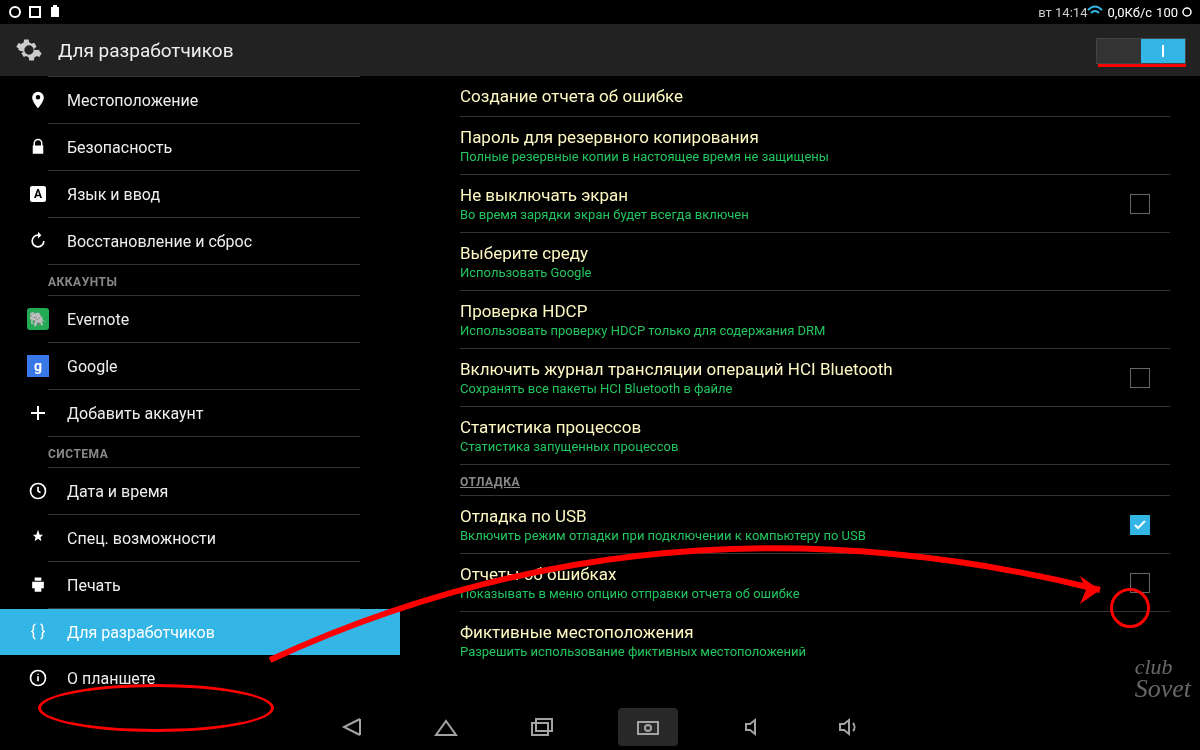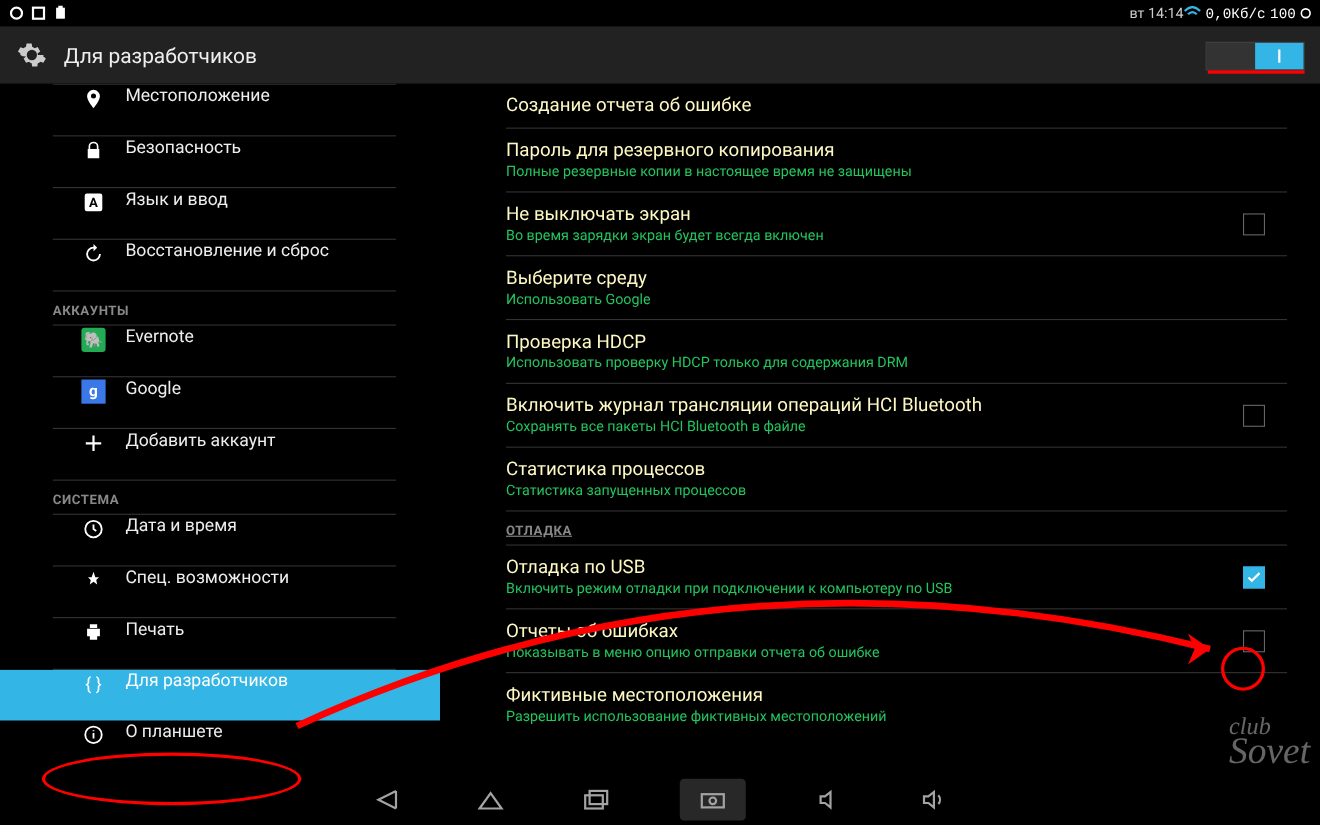--- a/index.html
+++ b/index.html
@@ -1,34 +1,34 @@
 <!DOCTYPE html>
 <html><head>
 <meta charset="utf-8">
 <style>
   html,body{margin:0;padding:0;width:1200px;height:750px;background:#000;font-family:Roboto,Arial,sans-serif;color:#fff;overflow:hidden;}
   .statusbar{height:24px;background:#000;display:flex;align-items:center;padding:0 8px;font-size:13px;}
   .sb-left{display:flex;gap:6px;align-items:center;}
   .sb-center{flex:1;text-align:right;color:#ccc;}
-  .sb-right{display:flex;gap:4px;align-items:center;color:#fff;font-family:Liberation Mono, monospace;}
+  .sb-right{display:flex;gap:4px;align-items:center;color:#fff;}
   .header{height:52px;background:#222;display:flex;align-items:center;padding:0 14px;position:relative;}
   .header-icon{width:30px;height:30px;margin-right:14px;display:flex;align-items:center;justify-content:center;}
   .header-title{font-size:19px;color:#eee;}
   .toggle{position:absolute;right:14px;top:14px;width:88px;height:24px;display:flex;border:1px solid #444;}
   .toggle .off{flex:1;background:#333;}
   .toggle .on{flex:1;background:#33b5e5;display:flex;align-items:center;justify-content:center;}
   .toggle .on .bar{width:2px;height:12px;background:#fff;}
   .toggle-underline{position:absolute;right:14px;top:40px;width:88px;height:3px;background:#ff0000;}
   .content{display:flex;height:628px;}
   .sidebar{width:400px;overflow:hidden;}
   .main{flex:1;overflow:hidden;padding-left:60px;}
   .section-header{font-size:12px;color:#888;font-weight:bold;padding:10px 0 6px 48px;letter-spacing:0.5px;}
   .divider{height:1px;background:#333;margin-left:48px;margin-right:10px;}
   .sidebar .divider{margin-right:40px;}
-  .side-item{display:flex;align-items:flex-start;height:46px;padding-left:72px;font-size:16px;color:#eee;cursor:pointer;}
+  .side-item{display:flex;align-items:center;height:46px;padding-left:25px;font-size:16px;color:#eee;cursor:pointer;}
   .side-item .icon{width:26px;height:26px;margin-right:16px;display:flex;align-items:center;justify-content:center;}
   .side-item.active{background:#33b5e5;color:#fff;}
   .main-item{padding:10px 20px 10px 0;cursor:pointer;}
   .main-item .title{font-size:17px;color:#fef9c3;}
   .main-item .sub{font-size:13px;color:#22c55e;margin-top:2px;}
   .main-row{display:flex;align-items:center;}
   .main-row .texts{flex:1;}
   .chk{width:18px;height:18px;border:1px solid #666;margin-right:30px;display:flex;align-items:center;justify-content:center;}
   .chk.checked{background:#33b5e5;border-color:#33b5e5;}
   .main .section-header{padding-left:0;text-decoration:underline;}
@@ -38,21 +38,21 @@
   .navbar .nbtn.cam{background:#333;border-radius:4px;padding:4px 10px;}
   svg{display:block;}
 
   
   .annot{position:absolute;pointer-events:none;}
   .circle-dev{left:38px;top:684px;width:230px;height:42px;border:3px solid #ff0000;border-radius:50%/50%;}
   .circle-chk{left:1110px;top:588px;width:34px;height:34px;border:3px solid #ff0000;border-radius:50%;}
   .arrow-svg{left:260px;top:520px;width:880px;height:150px;}
 
   .watermark{position:absolute;right:9px;bottom:50px;font-style:italic;font-family:cursive;color:rgba(255,255,255,0.4);font-size:22px;line-height:0.9;text-align:left;}
-  .watermark .w2{font-size:34px;}
+  .watermark .w2{font-size:26px;}
 
   .ev-icon{width:22px;height:22px;background:#2a5;border-radius:3px;display:flex;align-items:center;justify-content:center;color:#fff;font-size:14px;}
   .g-icon{width:22px;height:22px;background:#3b78e7;display:flex;align-items:center;justify-content:center;color:#fff;font-size:14px;font-weight:bold;}
 </style>
 </head>
 <body>
 
 <div class="statusbar">
   <div class="sb-left">
     <svg width="14" height="14">

